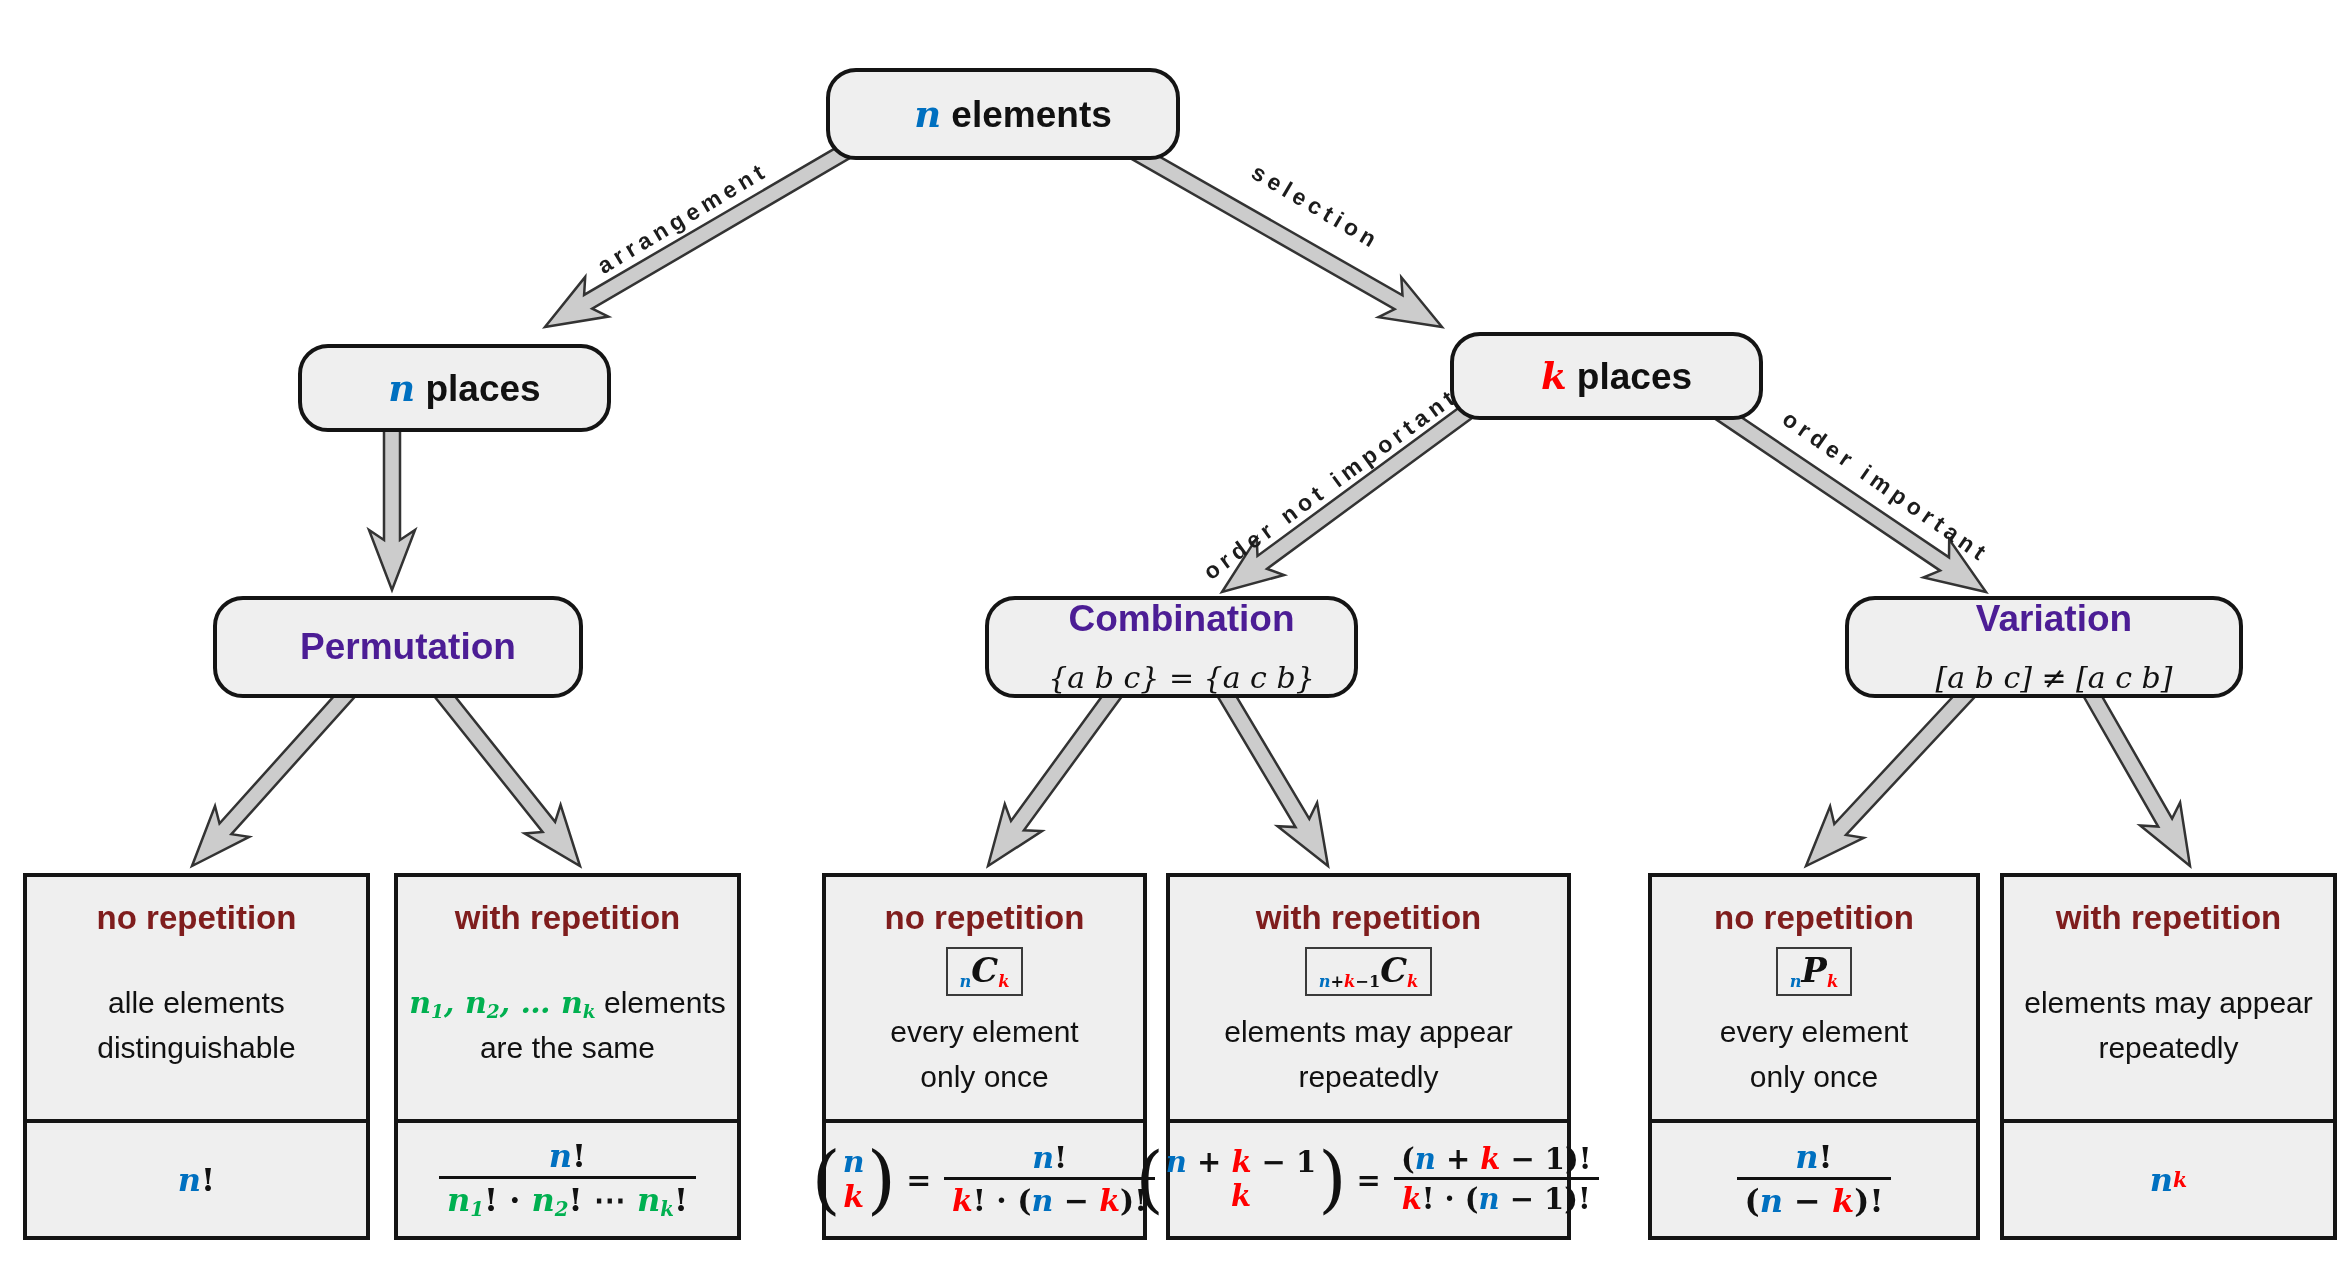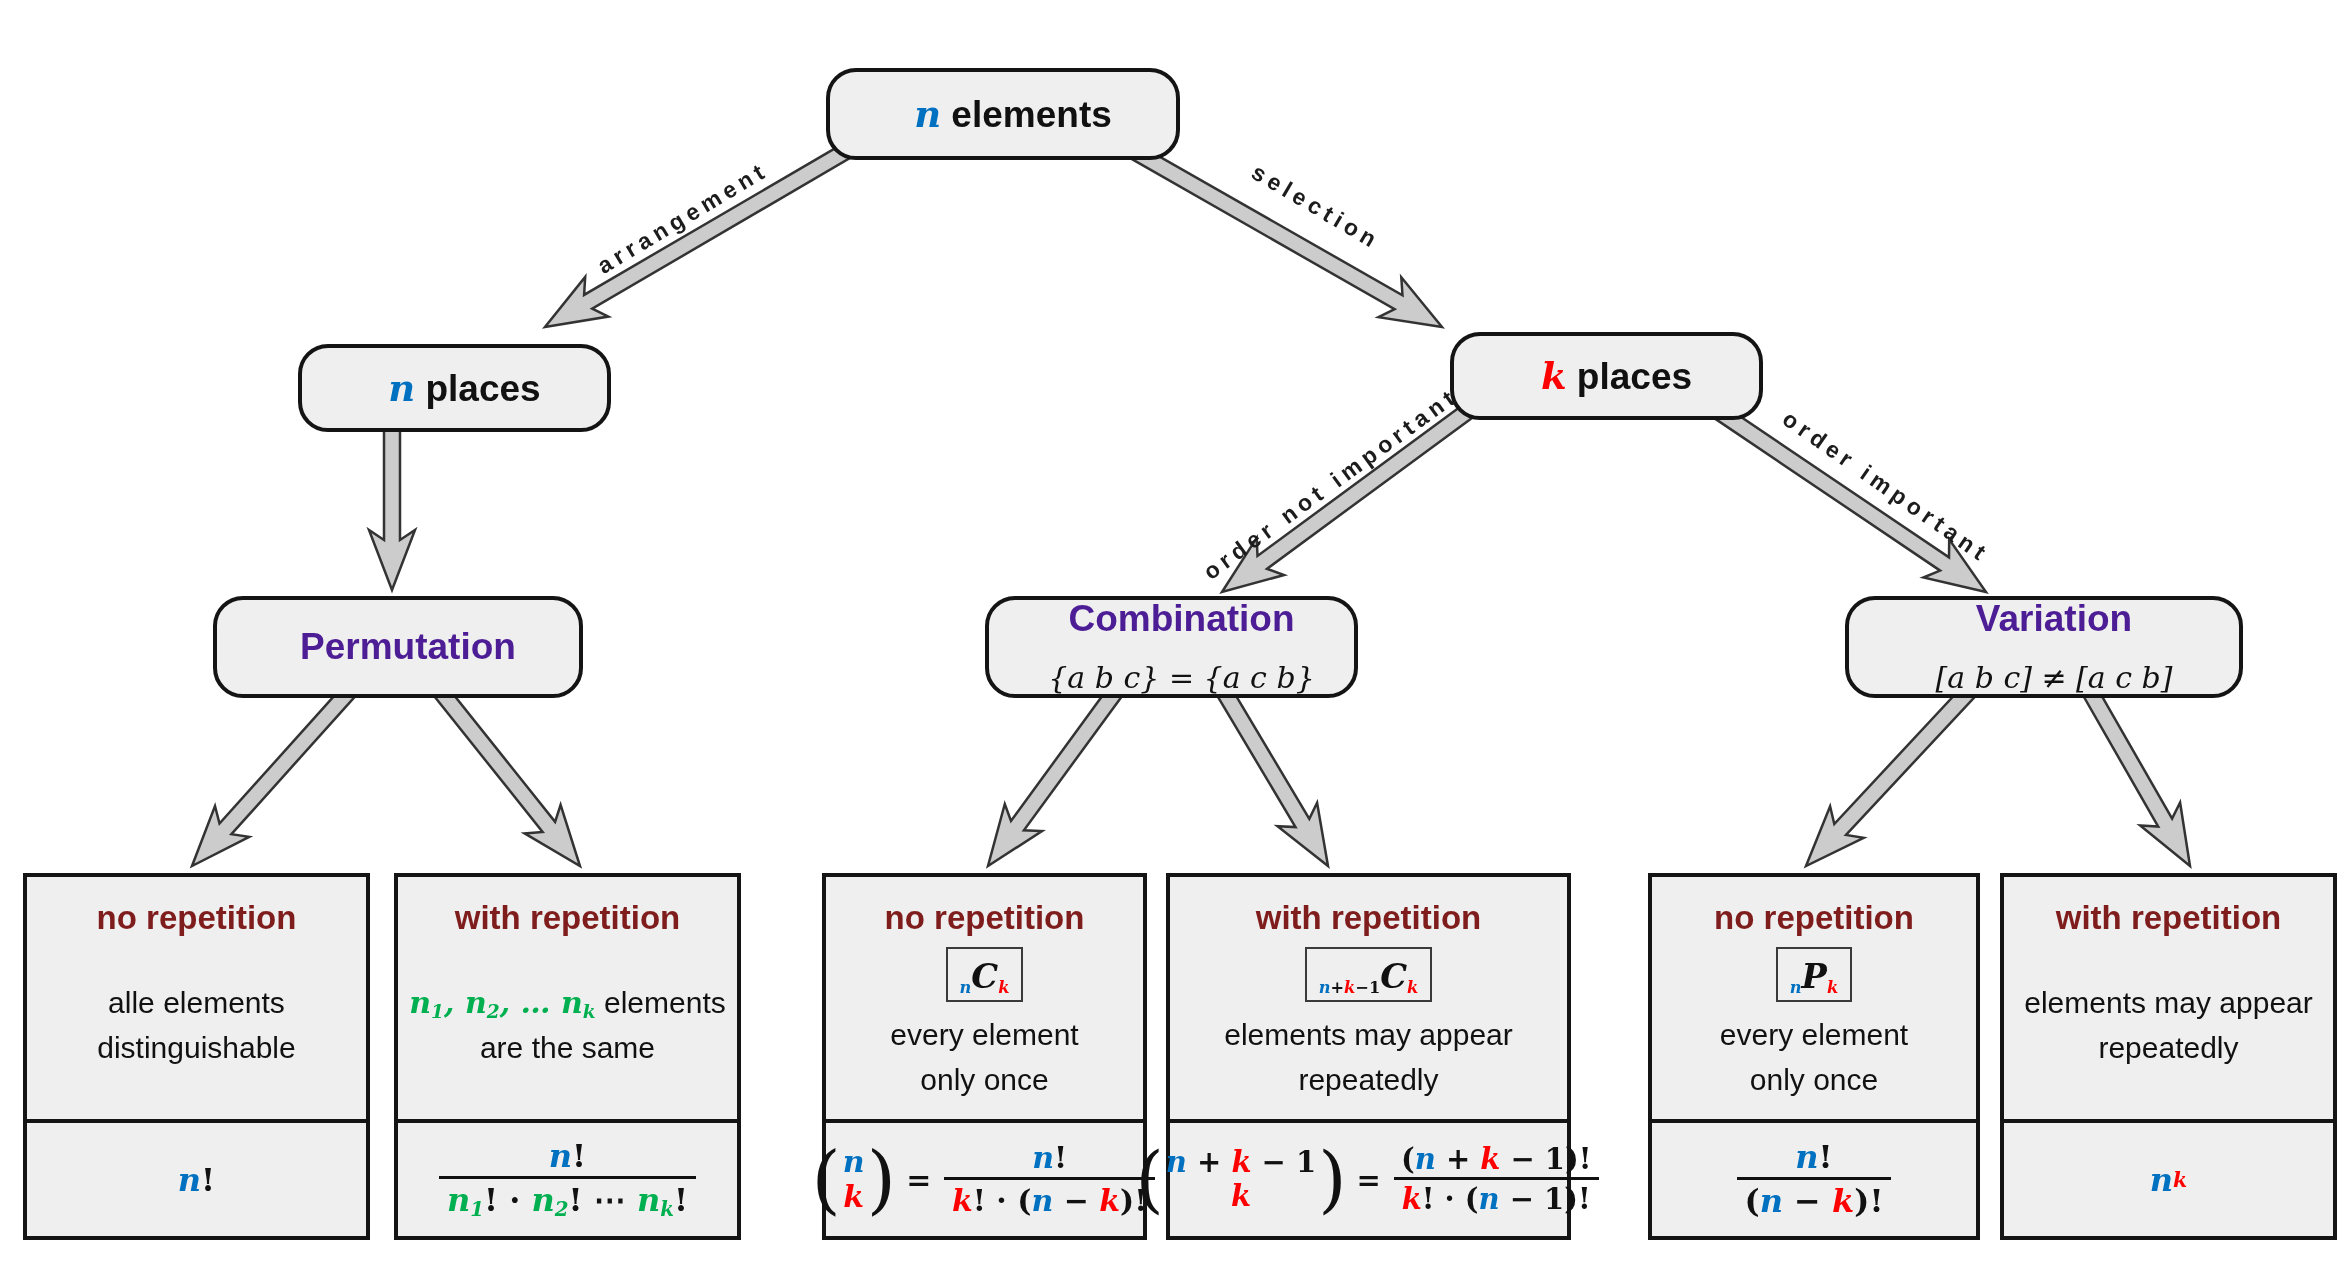--- a/index.html
+++ b/index.html
@@ -22,21 +22,21 @@
 
   
   .edge-label{position:absolute;z-index:3;font-size:23px;font-weight:700;color:#1c1c1c;
               letter-spacing:5px;white-space:nowrap;transform-origin:center;}
 
   
   .bbox{position:absolute;top:873px;height:367px;z-index:2;background:var(--fill);
         border:4px solid var(--line);box-sizing:border-box;
         display:flex;flex-direction:column;align-items:center;}
   .bbox .title{font-weight:700;font-size:33px;color:#7f1d1d;margin-top:22px;}
-  .badge{margin-top:10px;border:2px solid #3a3a3a;padding:7px 12px 3px 12px;
+  .badge{margin-top:10px;border:2px solid #3a3a3a;padding:1px 12px 3px 12px;
          font-family:"DejaVu Serif",serif;font-weight:bold;font-size:27px;line-height:1.2;
          background:var(--fill);white-space:nowrap;text-align:right;}
   .desc{flex:1;display:flex;flex-direction:column;justify-content:center;
         font-size:30px;color:#111;text-align:center;line-height:1.5;padding-bottom:6px;}
   .formula{height:113px;align-self:stretch;border-top:4px solid var(--line);
            display:flex;align-items:center;justify-content:center;
            font-family:"DejaVu Serif",serif;font-weight:bold;font-size:32px;color:#111;}
   .formula.small{font-size:29px;}
   .formula.mid{font-size:30px;}
 

